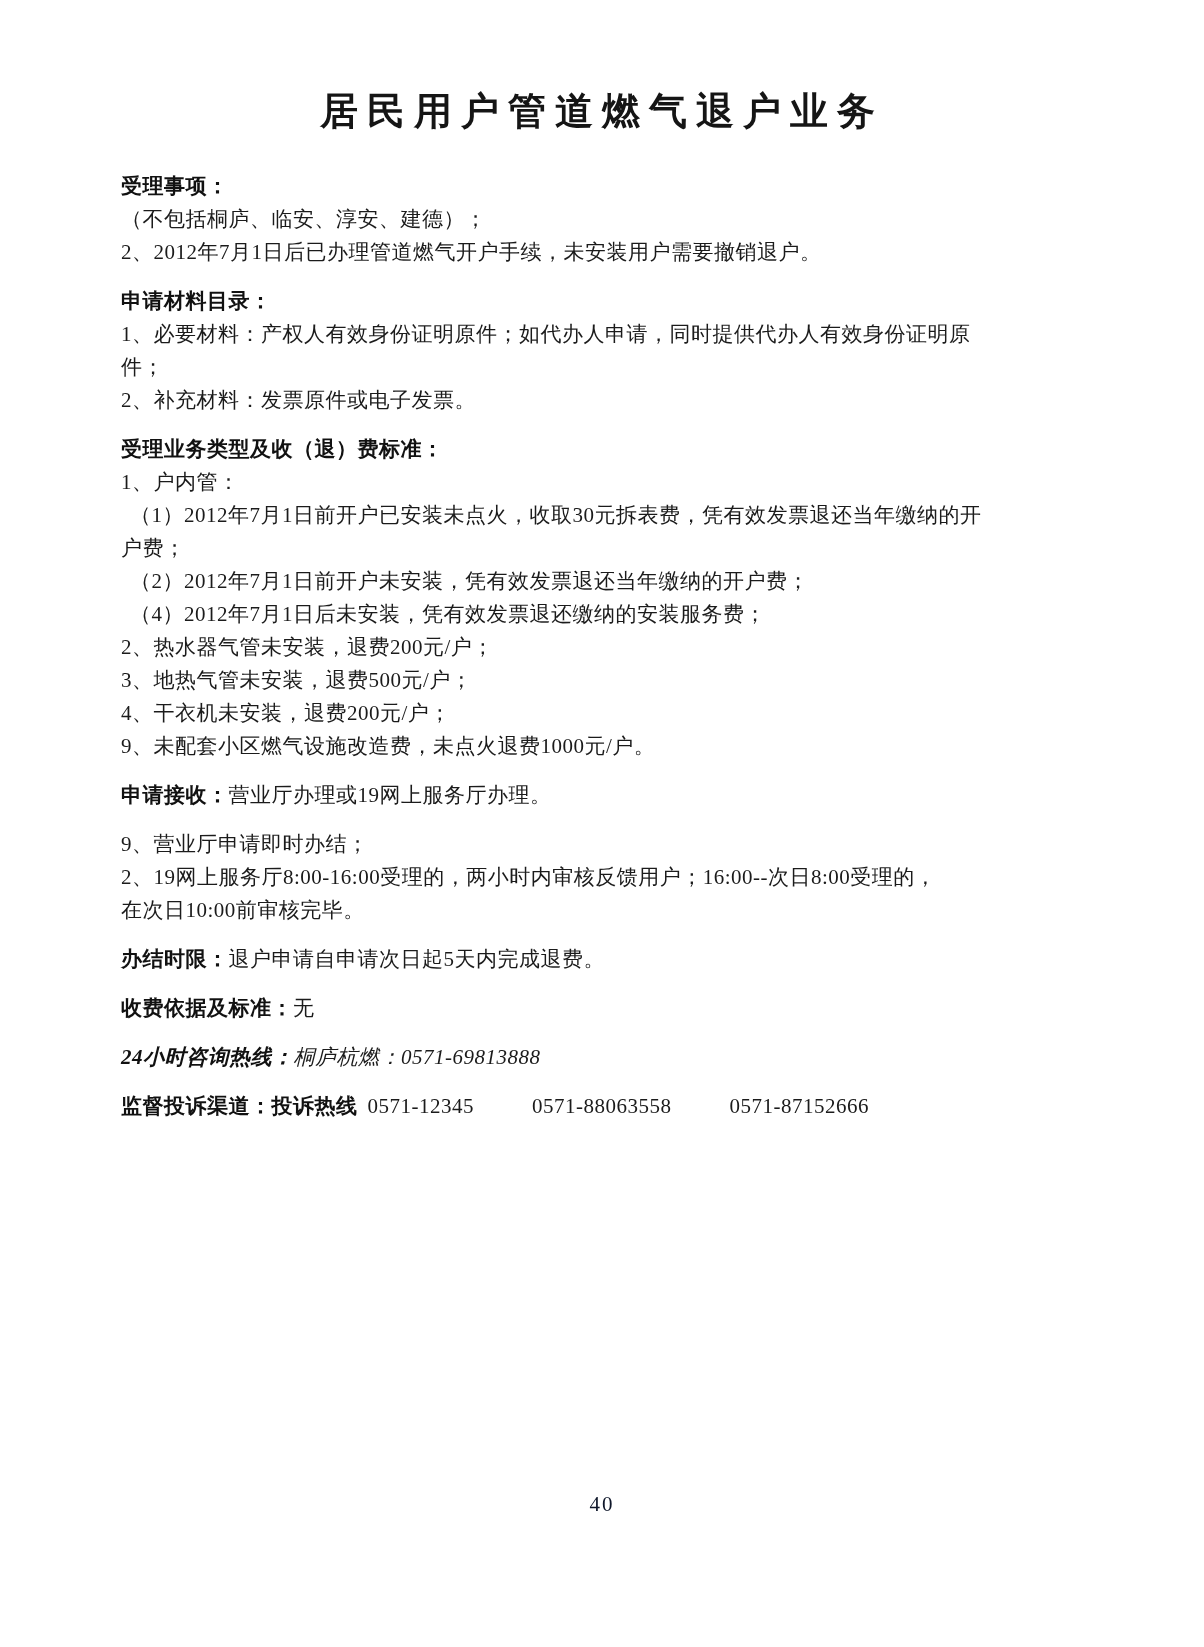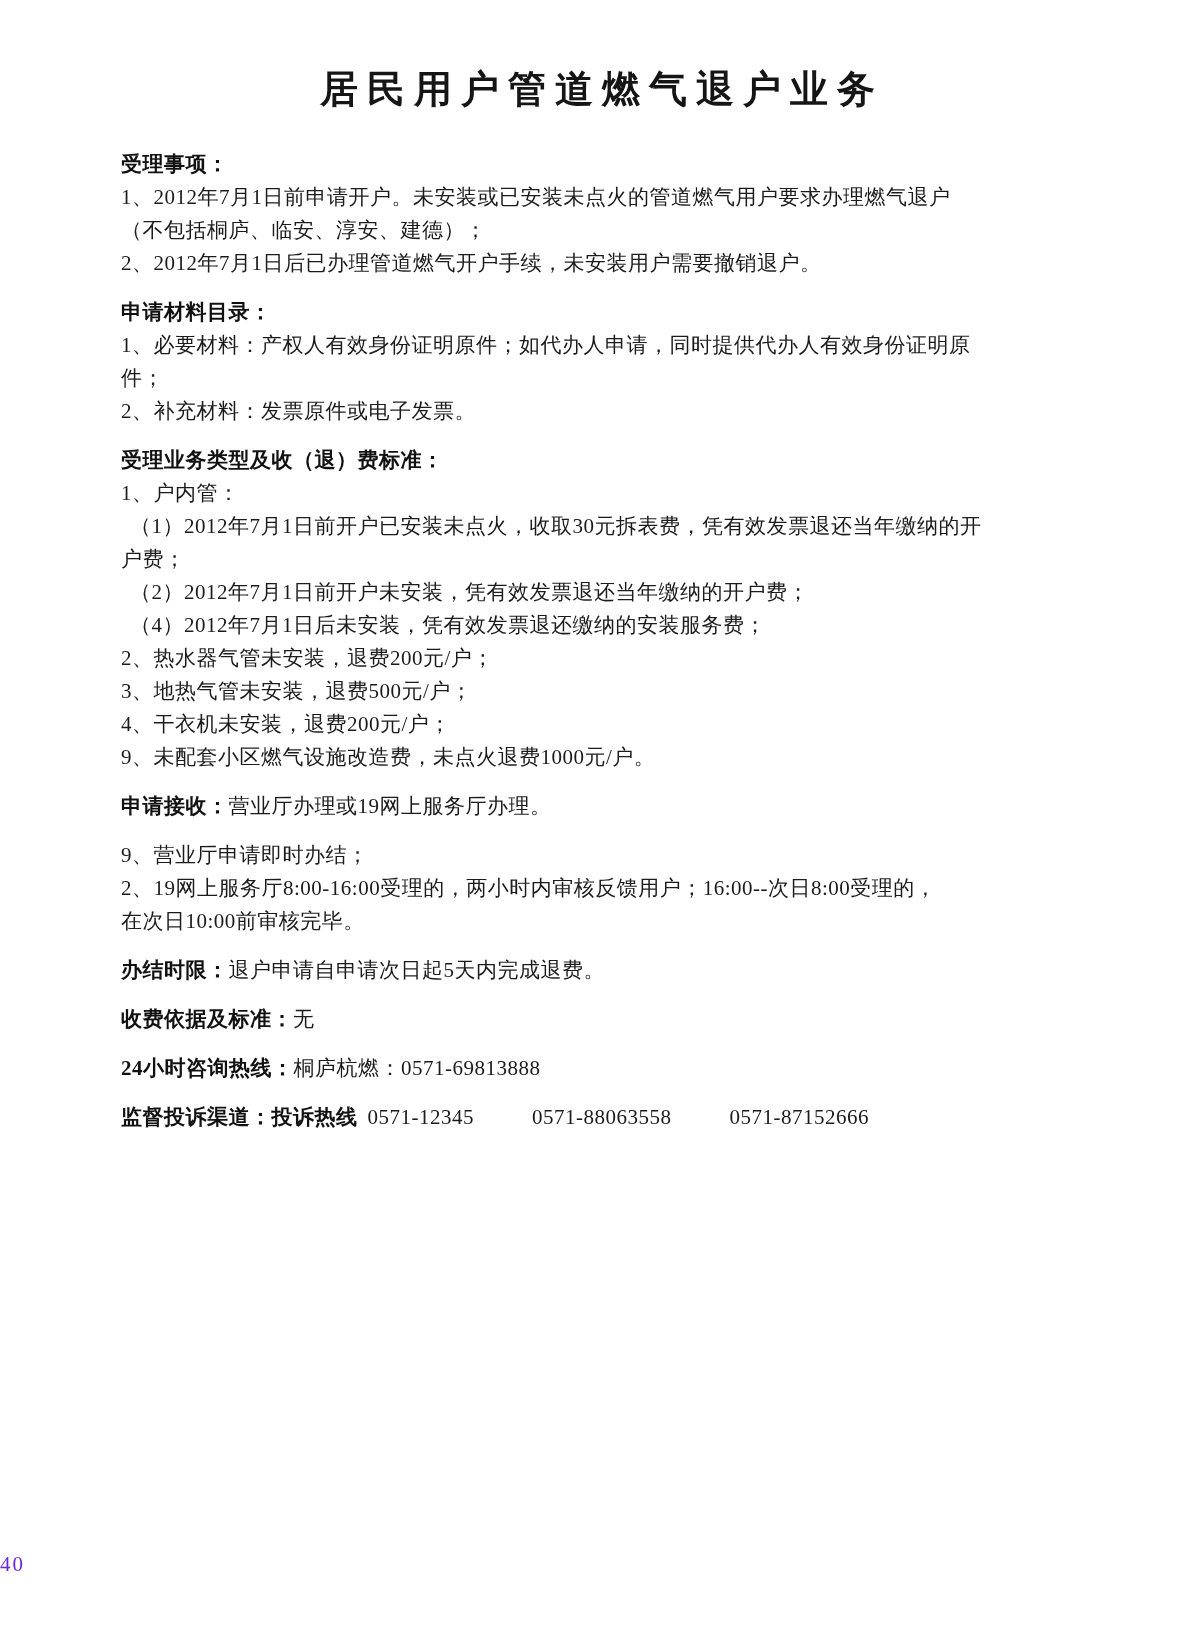--- a/index.html
+++ b/index.html
@@ -10,21 +10,21 @@
   .page {
     position: relative;
     width: 1204px;
     height: 1647px;
     background: #ffffff;
     overflow: hidden;
     font-family: "Liberation Serif", "DejaVu Serif", serif;
     color: #1b1b1b;
   }
   .doc-title {
-    margin-top: 62px;
+    margin-top: 84px;
     text-align: center;
     font-size: 38px;
     line-height: 54px;
     font-weight: bold;
     letter-spacing: 9px;
     color: #151515;
     white-space: nowrap;
   }
   .content {
     padding: 32px 62px 0 121px;
@@ -49,55 +49,56 @@
   .bold {
     font-weight: bold;
     color: #111111;
   }
   .indent-paren {
     padding-left: 9px;
   }
   .inline-row {
     display: flex;
     align-items: flex-start;
+    font-style: italic;
   }
   .hotline-entry-gap {
     display: inline-block;
     width: 74px;
   }
   .phone-gap {
     display: inline-block;
     width: 58px;
   }
   .sub-gap {
     display: inline-block;
     width: 10px;
   }
   .page-number {
     position: absolute;
     left: 0;
     right: 0;
-    top: 1552px;
+    top: 1492px;
+    text-align: center;
     font-size: 21px;
     letter-spacing: 2px;
-    color: #6d28d9;
+    color: #0f172a;
   }
 </style>
 </head>
 <body>
 
 <div class="page">
 
   <div class="doc-title">居民用户管道燃气退户业务</div>
 
   <div class="content">
 
     <div class="section first">
       <div class="line heading">受理事项：</div>
-      <div class="line">1、2012年7月1日前申请开户。未安装或已安装未点火的管道燃气用户要求办理燃气退户</div>
       <div class="line">（不包括桐庐、临安、淳安、建德）；</div>
       <div class="line">2、2012年7月1日后已办理管道燃气开户手续，未安装用户需要撤销退户。</div>
     </div>
 
     <div class="section">
       <div class="line heading">申请材料目录：</div>
       <div class="line">1、必要材料：产权人有效身份证明原件；如代办人申请，同时提供代办人有效身份证明原</div>
       <div class="line">件；</div>
       <div class="line">2、补充材料：发票原件或电子发票。</div>
     </div>

